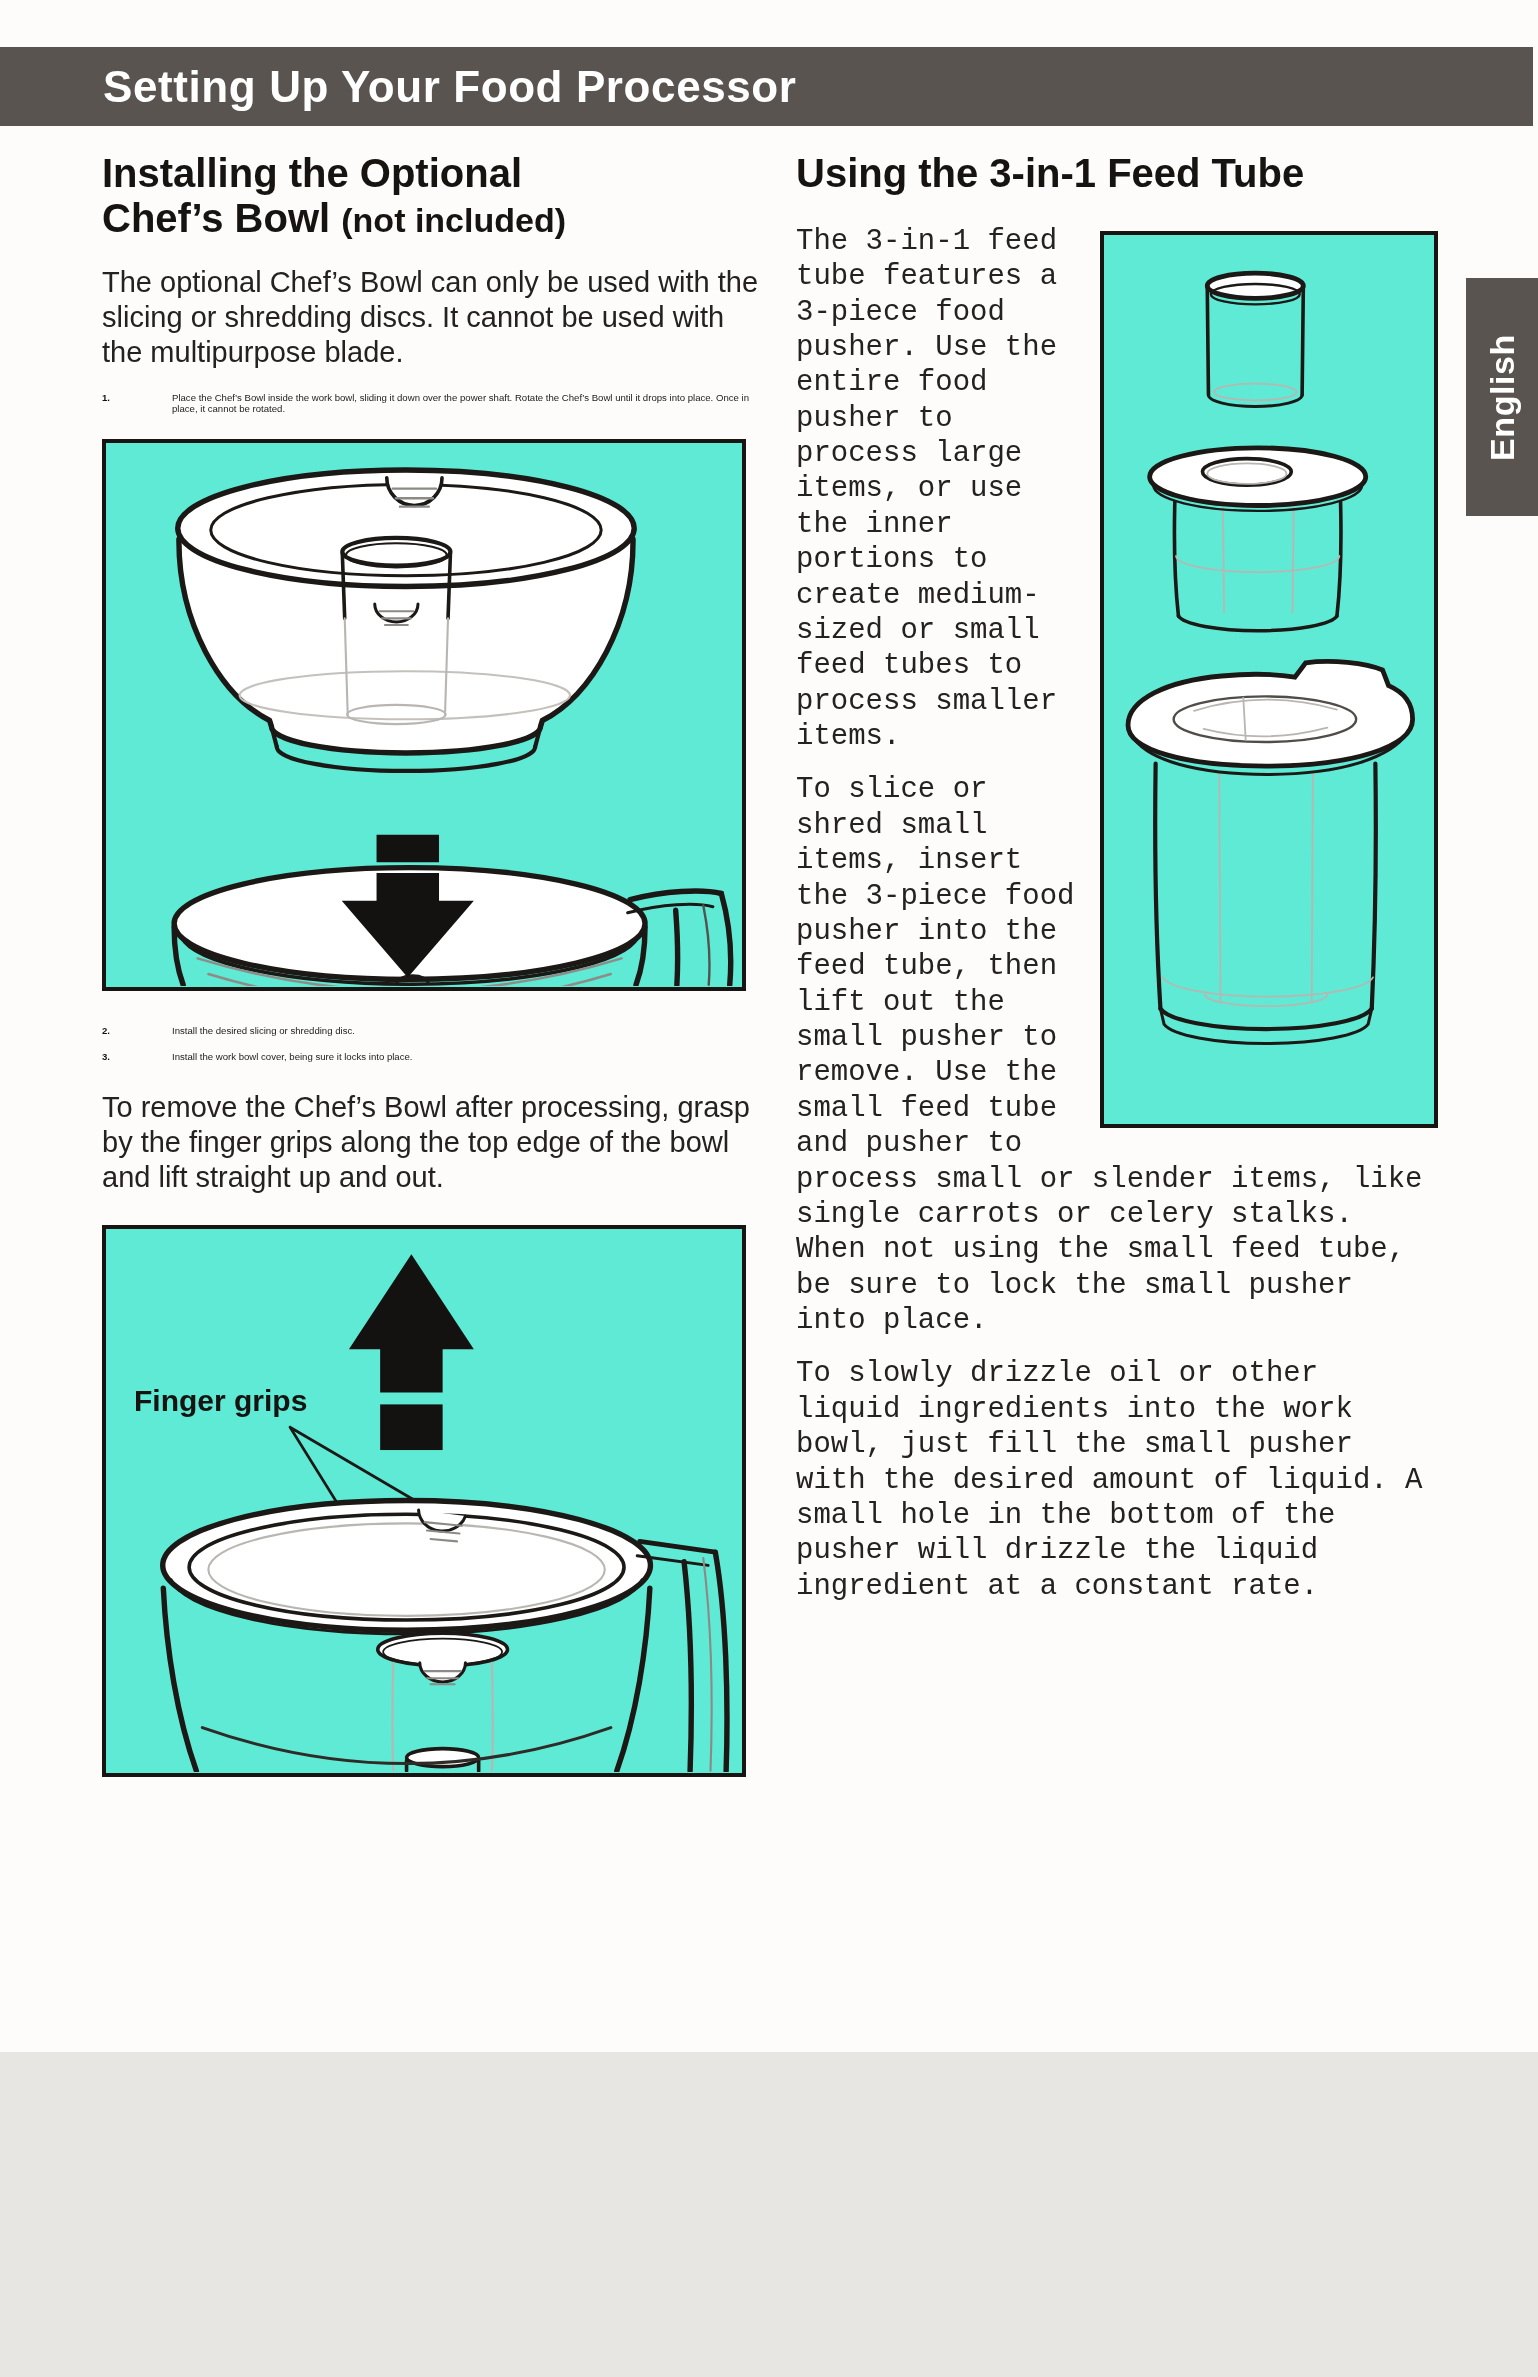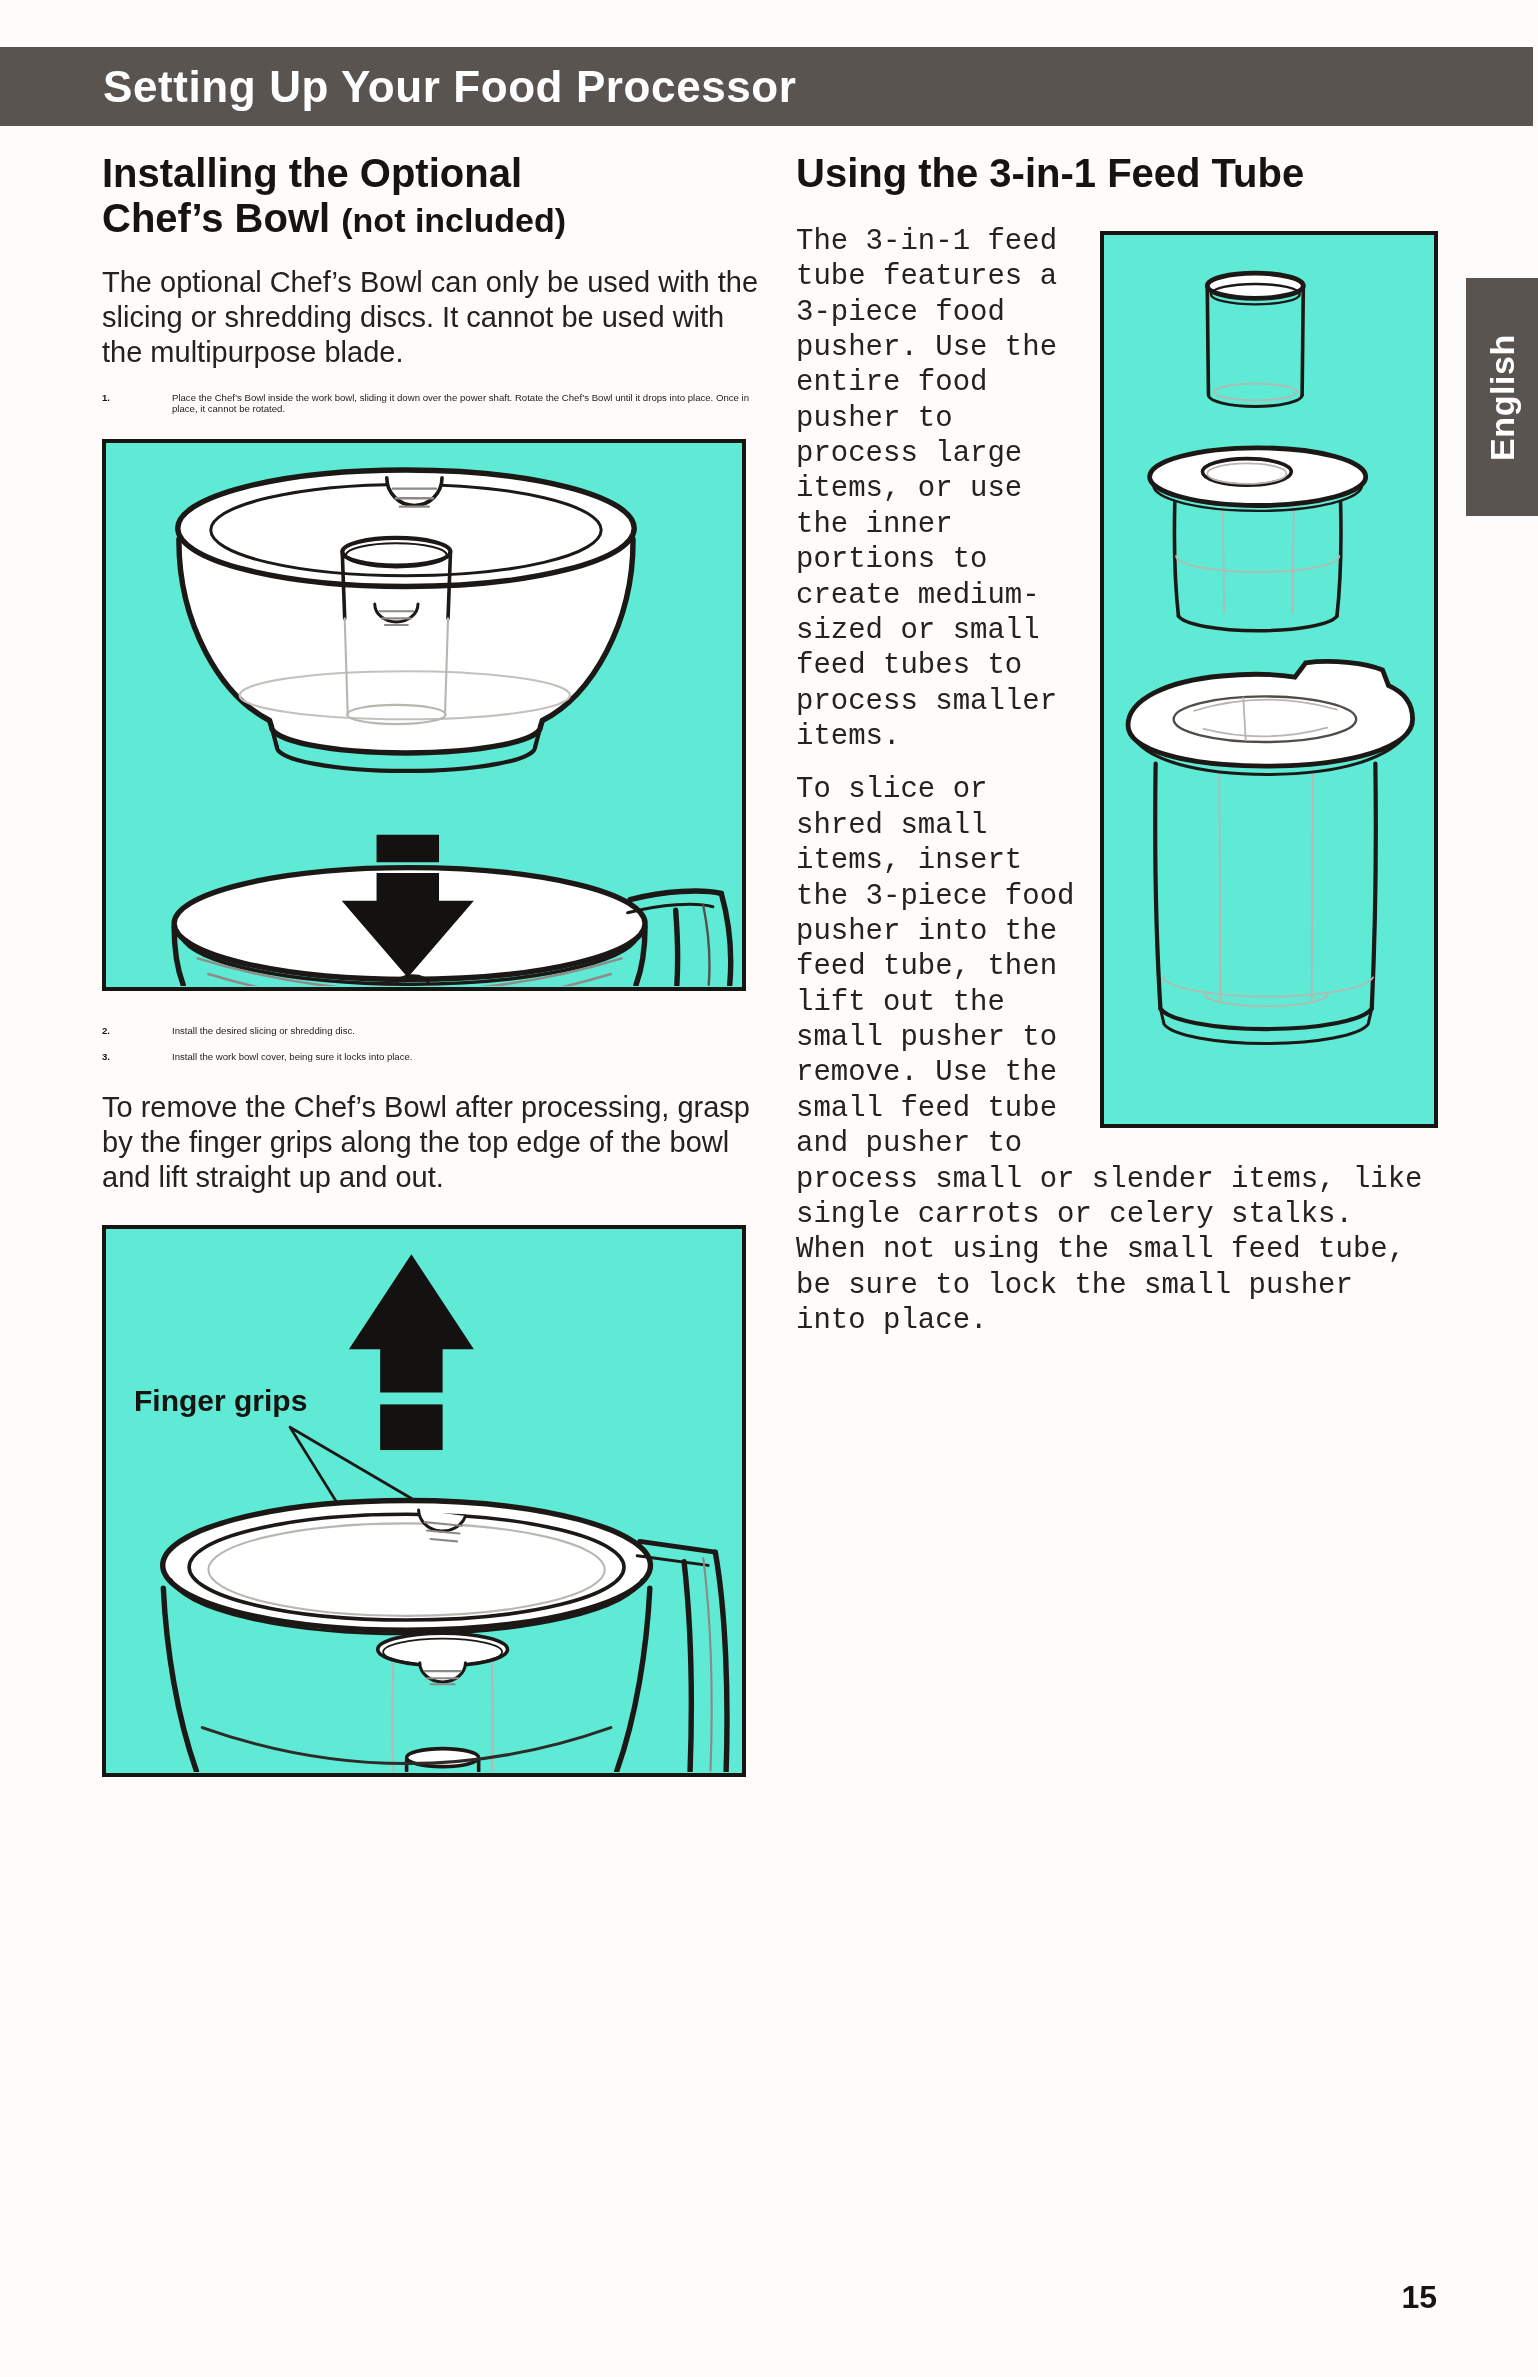--- a/index.html
+++ b/index.html
@@ -1,17 +1,17 @@
 <!DOCTYPE html>
 <html style="font-size:9.6px"><head>
 <meta charset="utf-8">
 <style>
   html,body{margin:0;padding:0;background:#e8e6e3;}
   .page{
-    position:relative; width:1539px; height:2377px;
+    position:relative; width:1539px; height:2052px;
     background:#fdfcfa; overflow:hidden;
     font-family:"Liberation Sans", sans-serif;
     color:#242120;
   }
   
   .header-bar{
     position:absolute; left:0; top:47px; width:1533px; height:79px;
     background:#5a5450; display:flex; align-items:center;
   }
   .header-bar h1{
@@ -221,20 +221,21 @@
               <path stroke-width="5" d="M46 832 C70 876 160 898 272 898 C396 898 478 870 506 828"></path>
               <ellipse cx="268" cy="806" rx="152" ry="38" fill="#ffffff" stroke="#504c48" stroke-width="4"></ellipse>
               <path stroke="#b9b6b2" stroke-width="3" d="M150 792 Q268 756 388 790 M166 822 Q268 848 372 820 M232 770 L236 840"></path>
             </g>
           </g>
         </svg>
       </div>
 
       <p>The 3-in-1 feed tube features a 3-piece food pusher. Use the entire food pusher to process large items, or use the inner portions to create medium-sized or small feed tubes to process smaller items.</p>
       <p>To slice or shred small items, insert the 3-piece food pusher into the feed tube, then lift out the small pusher to remove. Use the small feed tube and pusher to process small or slender items, like single carrots or celery stalks. When not using the small feed tube, be sure to lock the small pusher into place.</p>
+      <p>To slowly drizzle oil or other liquid ingredients into the work bowl, just fill the small pusher with the desired amount of liquid. A small hole in the bottom of the pusher will drizzle the liquid ingredient at a constant rate.</p>
     </div>
   </div>
 
   <div class="lang-tab">
     <span>English</span>
   </div>
 
   <div class="page-num">15</div>
 
 </div>

